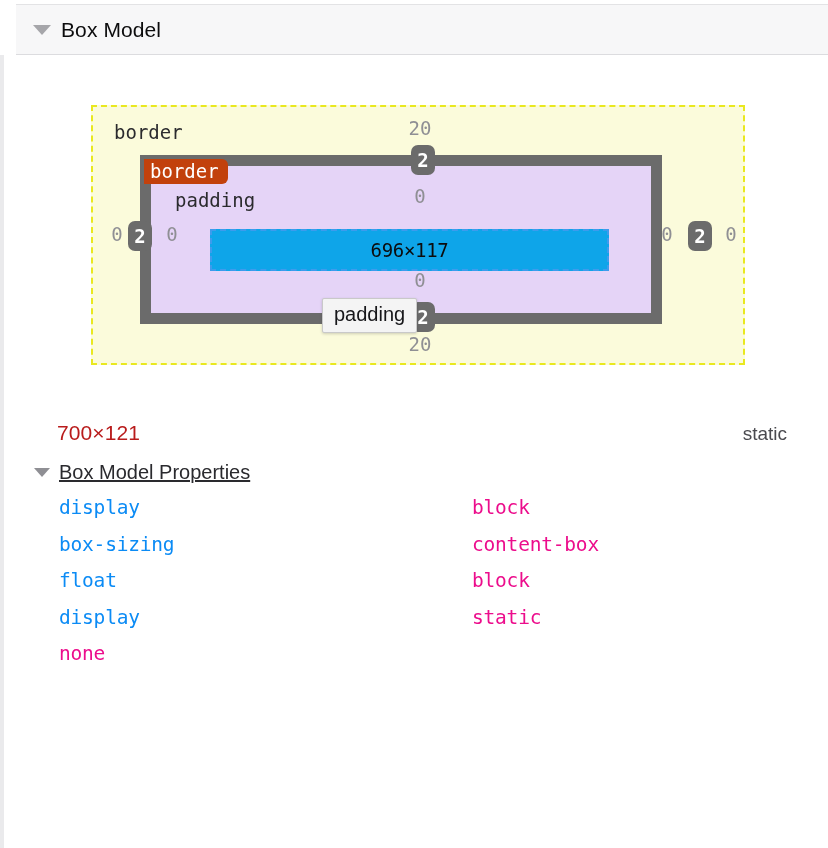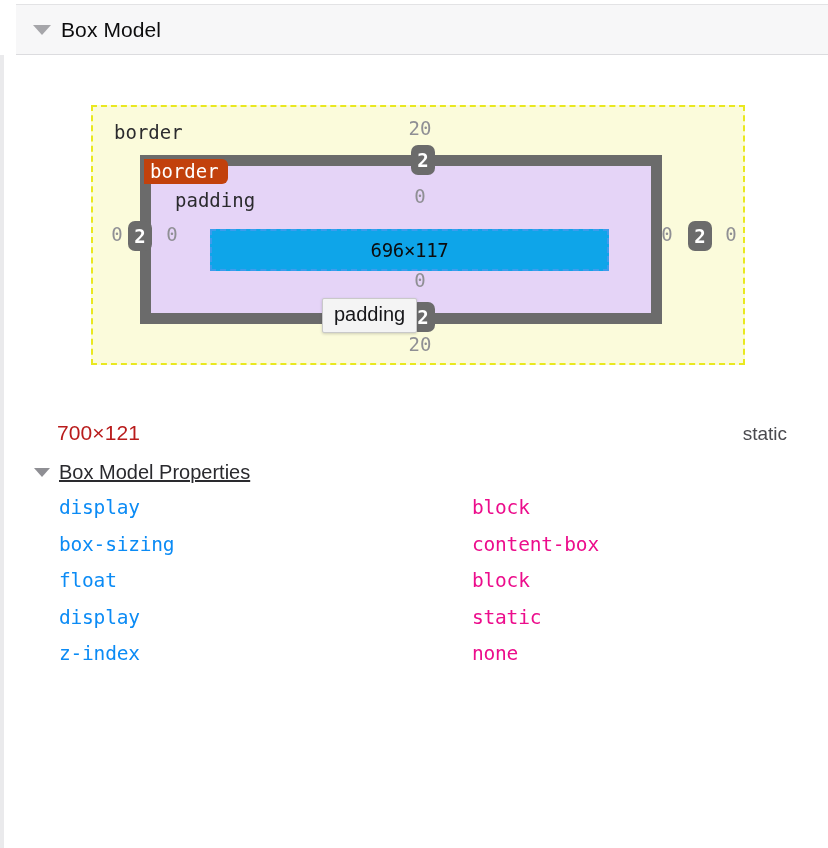--- a/index.html
+++ b/index.html
@@ -329,18 +329,17 @@
     </div>
     <div class="prop-row">
       <span class="prop-name">float</span>
       <span class="prop-value">block</span>
     </div>
     <div class="prop-row">
       <span class="prop-name">display</span>
       <span class="prop-value">static</span>
     </div>
     <div class="prop-row">
-      <span class="prop-name">z-index</span>
       <span class="prop-value">none</span>
     </div>
   </div>
 
 </div>
 
 </body></html>

